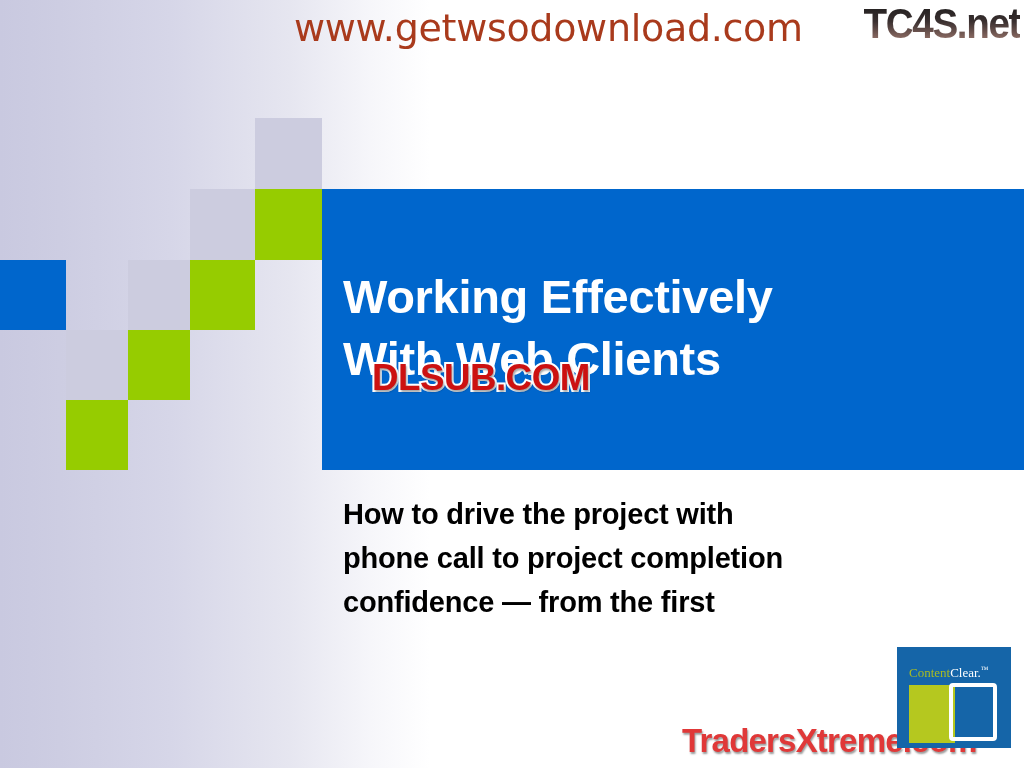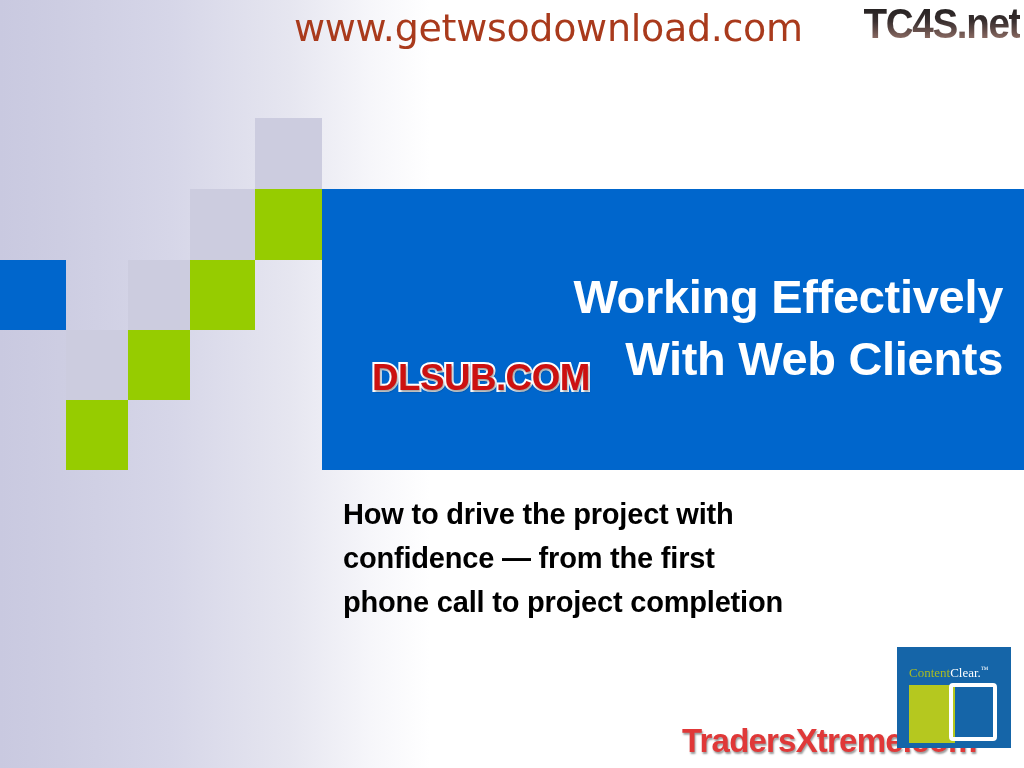--- a/index.html
+++ b/index.html
@@ -48,21 +48,21 @@
     position: absolute;
     left: 343px;
     top: 266px;
     width: 660px;
     color: #ffffff;
     font-size: 47px;
     font-weight: bold;
     line-height: 62px;
     letter-spacing: -0.3px;
   }
-  .title-line { display: block; white-space: nowrap; text-align: right; }
+  .title-line { display: block; white-space: nowrap; }
 
   
   .subtitle-block {
     position: absolute;
     left: 343px;
     top: 492px;
     width: 640px;
     color: #000000;
     font-size: 29px;
     font-weight: bold;
@@ -192,22 +192,22 @@
 
   <div class="blue-panel"></div>
 
   <div class="title-block">
     <span class="title-line">Working Effectively</span>
     <span class="title-line">With Web Clients</span>
   </div>
 
   <div class="subtitle-block">
     <span class="subtitle-line">How to drive the project with</span>
+    <span class="subtitle-line">phone call to project completion</span>
     <span class="subtitle-line">confidence — from the first</span>
-    <span class="subtitle-line">phone call to project completion</span>
   </div>
 
   <div class="wm-url">www.getwsodownload.com</div>
   <div class="wm-tc4s">TC4S.net</div>
   <div class="wm-dlsub">DLSUB.COM</div>
   <div class="wm-traders">TradersXtreme.com</div>
 
   <div class="cc-logo">
     <div class="cc-wordmark">
       <span class="cc-content">Content</span><span class="cc-clear">Clear</span><span class="cc-clear">.</span><span class="cc-tm">™</span>

